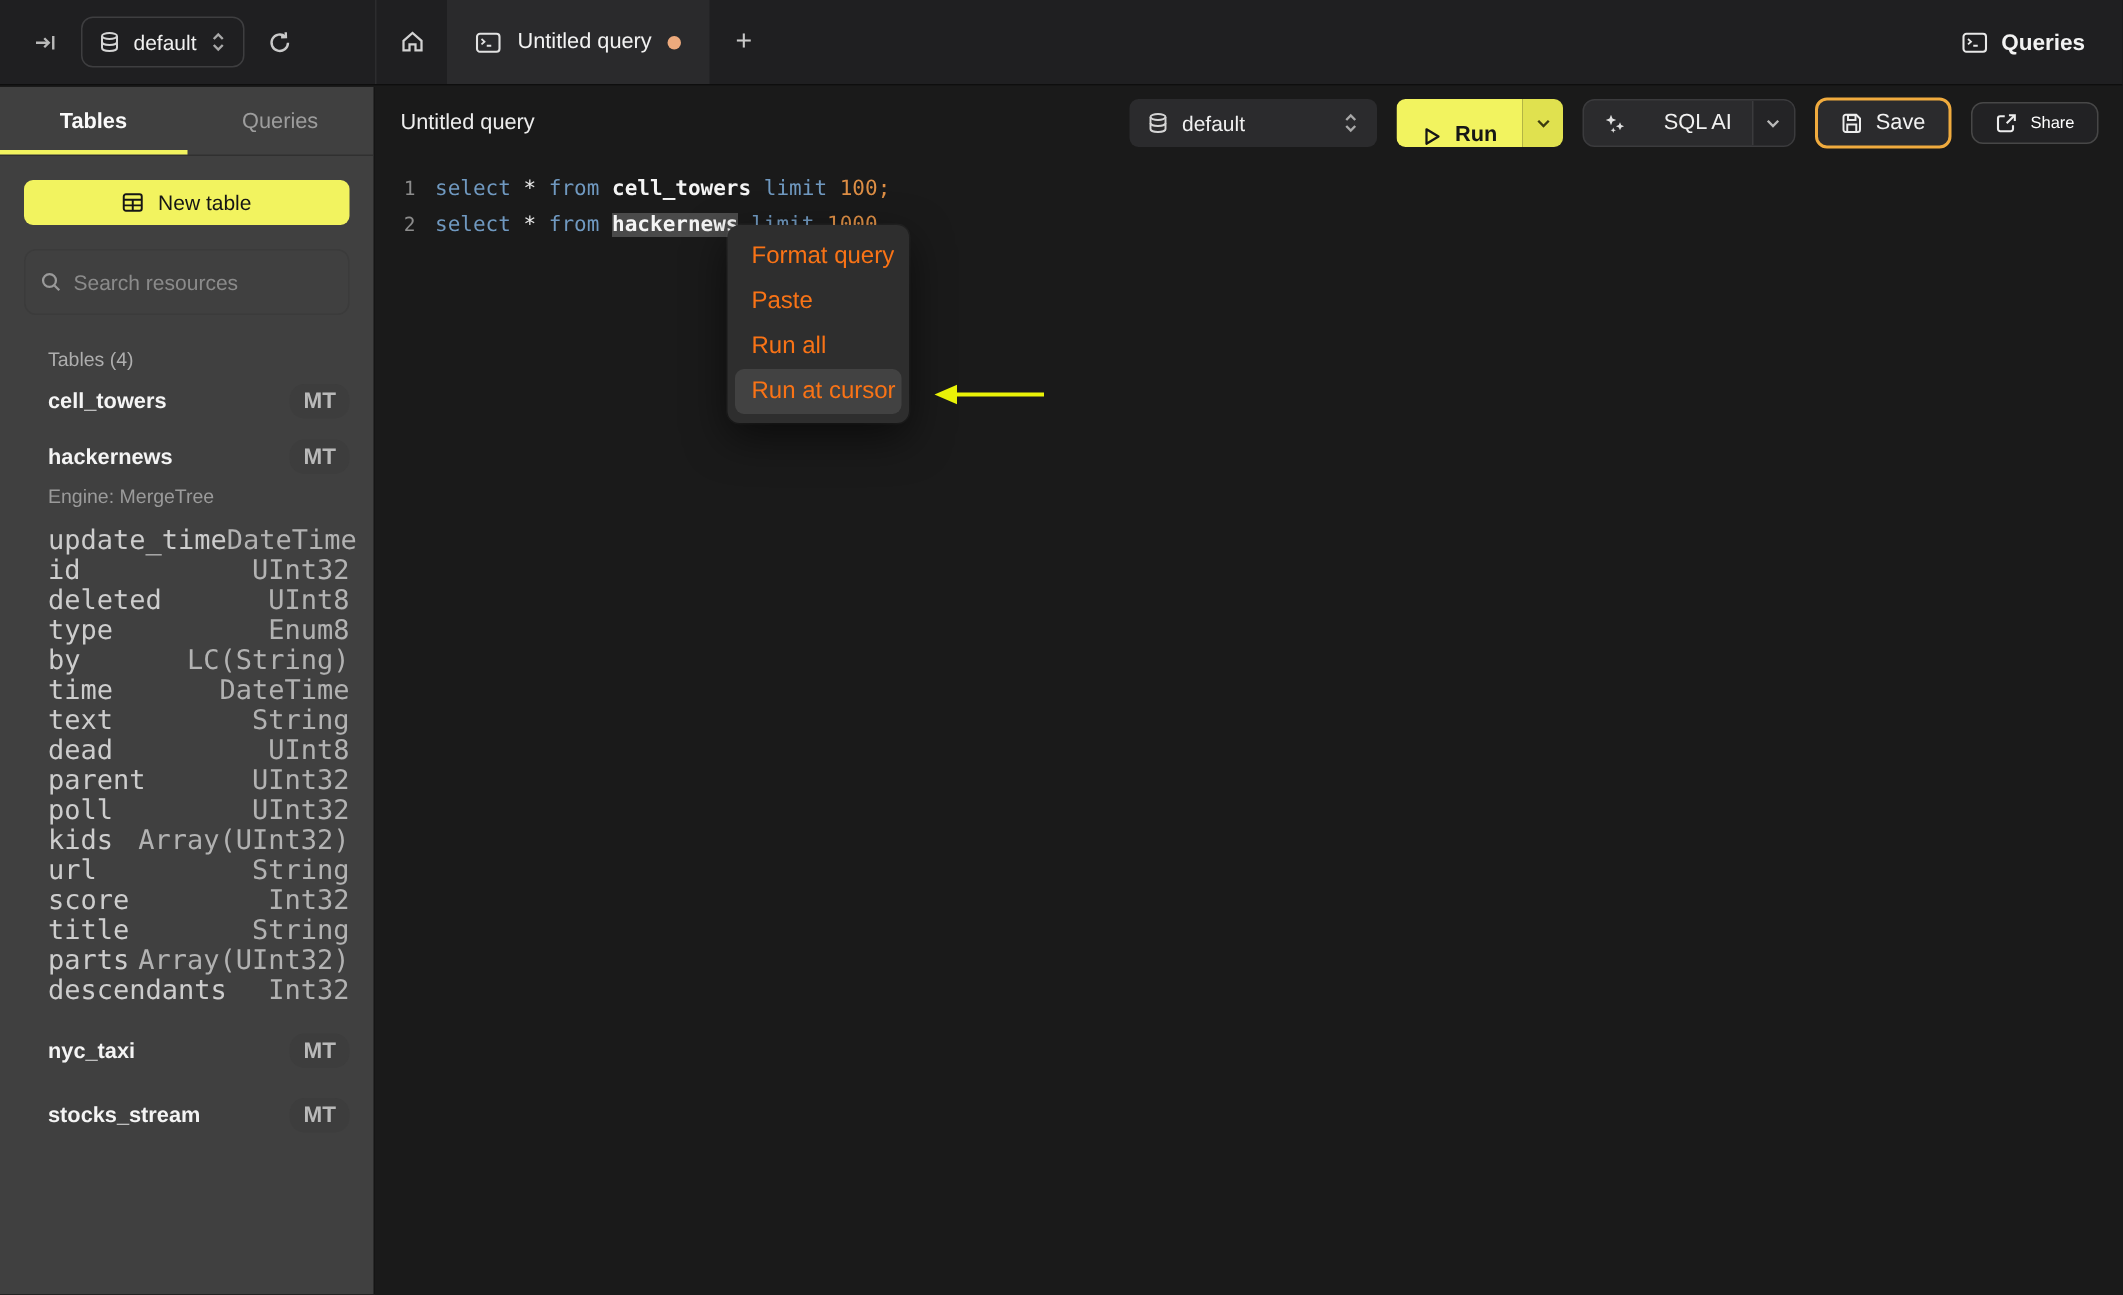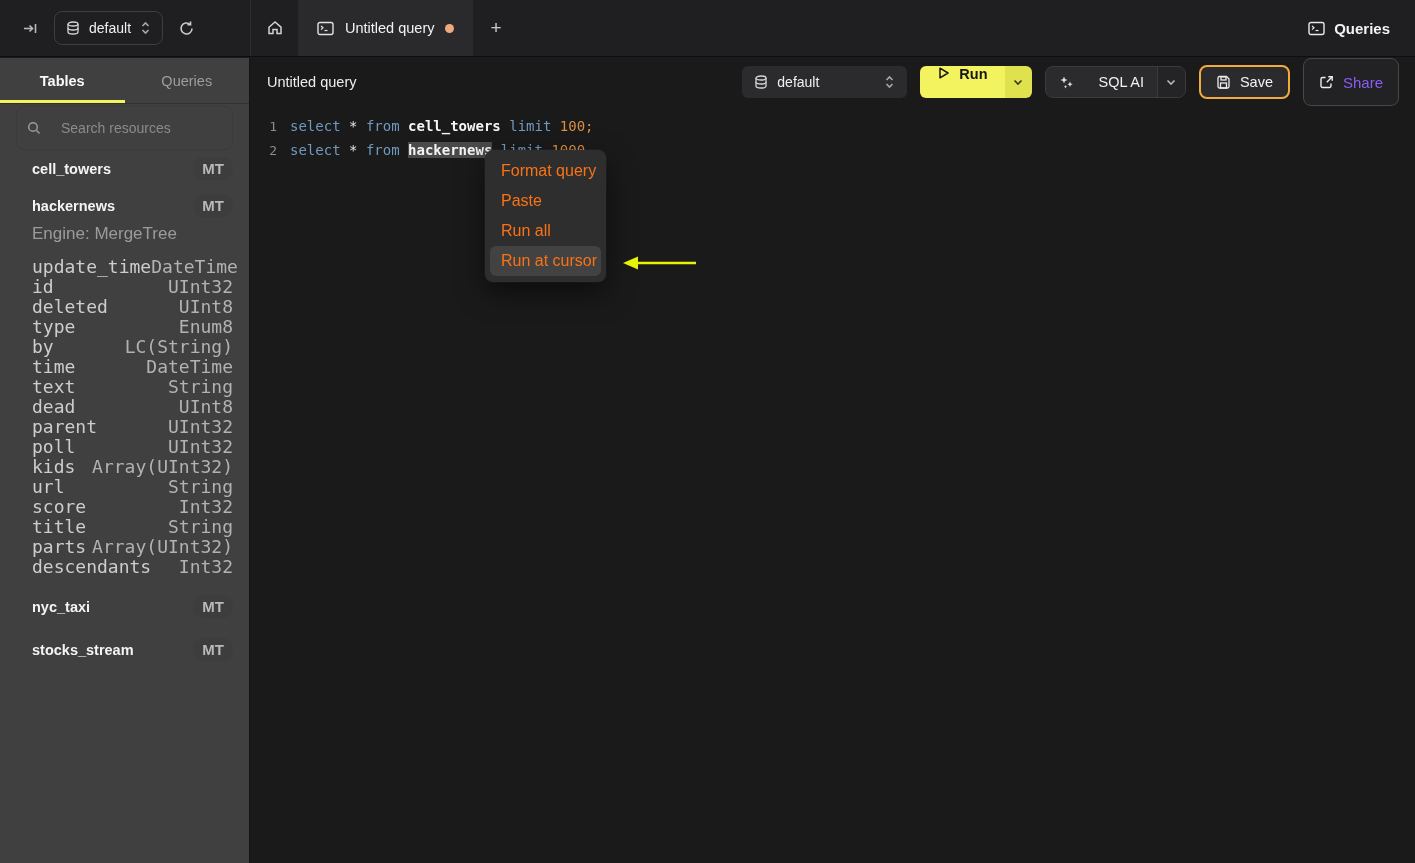--- a/index.html
+++ b/index.html
@@ -56,38 +56,38 @@
   }
   .sidebar-tab.active { color:#fafafa; font-weight:600; border-bottom-color:#f2f35f; }
   .new-table-btn {
     margin:16px; height:30px; background:#f2f35f; border:none; border-radius:6px;
     color:#151515; font-size:14px; font-weight:500; font-family:inherit;
     display:flex; align-items:center; justify-content:center; gap:9px; width:calc(100% - 32px);
     cursor:pointer;
   }
   .search-box {
     margin:2px 16px 0 16px; height:44px; border:1px solid #3b3b3b; border-radius:8px;
-    display:flex; align-items:center; gap:20px; padding:0 10px;
+    display:flex; align-items:center; gap:8px; padding:0 10px;
   }
   .search-box input {
     background:transparent; border:none; outline:none; color:#cfcfcf;
     font-size:14px; font-family:inherit; width:100%;
   }
   .search-box input::placeholder { color:#8b8b8b; }
   .section-label { padding:22px 16px 2px 32px; color:#aeaeae; font-size:13px; }
   .table-row {
     display:flex; align-items:center; justify-content:space-between;
     padding:7px 16px 7px 32px; cursor:pointer;
   }
   .table-name { color:#f4f4f4; font-size:14.5px; font-weight:600; }
   .mt-badge {
     background:#3d3d3d; color:#b9b9b9; font-size:15px; font-weight:600;
     padding:3px 9px; border-radius:10px;
   }
-  .engine-label { padding:0 16px 6px 32px; color:#9b9b9b; font-size:17px; }
+  .engine-label { padding:0 16px 6px 32px; color:#9b9b9b; font-size:13px; }
   .columns-list {
     padding:7px 16px 8px 32px;
     font-family:"DejaVu Sans Mono", monospace; font-size:18px; line-height:20px;
   }
   .col-row { display:flex; justify-content:space-between; }
   .col-name { color:#cdcdcd; }
   .col-type { color:#b2b2b2; }
   .bottom-tables .table-row { padding-top:10px; padding-bottom:10px; }
 
   
@@ -95,39 +95,39 @@
   .toolbar { height:48px; display:flex; align-items:center; padding:0 16px; }
   .toolbar-title { color:#ededed; font-size:14.5px; }
   .toolbar-controls { margin-left:auto; display:flex; align-items:center; gap:13px; }
   .tb-db-select {
     display:flex; align-items:center; gap:9px; height:32px; padding:0 12px;
     background:#2b2b2d; border-radius:6px; min-width:165px; cursor:pointer; color:#f0f0f0;
   }
   .tb-db-select .updown { margin-left:auto; }
   .run-btn { display:flex; height:32px; border-radius:6px; overflow:hidden; cursor:pointer; }
   .run-main {
-    display:flex; align-items:flex-start; gap:9px; padding:0 17px;
+    display:flex; align-items:flex-end; gap:9px; padding:0 17px;
     background:#f2f35f; color:#161616; font-size:14.5px; font-weight:600;
   }
   .run-caret { width:27px; background:#e0e14f; display:flex; align-items:center; justify-content:center; color:#3c3c10; }
   .sqlai-btn {
     display:flex; height:32px; border:1px solid #3b3b3d; border-radius:8px; overflow:hidden;
     background:#2b2b2d; cursor:pointer;
   }
   .sqlai-main { display:flex; align-items:center; gap:25px; padding:0 13px; color:#f0f0f0; font-size:14.5px; }
   .sqlai-caret { width:28px; background:#242426; display:flex; align-items:center; justify-content:center; color:#b9b9b9; border-left:1px solid #3b3b3d; }
   .save-btn {
     display:flex; align-items:center; gap:9px; height:34px; padding:0 15px;
     background:#2b2b2d; border:2px solid #f0ab3e; border-radius:8px;
     color:#f2f2f2; font-size:14.5px; font-weight:500; font-family:inherit; cursor:pointer;
   }
   .share-btn {
-    display:flex; align-items:center; gap:9px; height:48px; padding:0 15px;
+    display:flex; align-items:center; gap:9px; height:28px; padding:0 15px;
     background:#222224; border:1px solid #474747; border-radius:8px;
-    color:#8b5cf6; font-size:15px; font-weight:500; font-family:inherit; cursor:pointer;
+    color:#ffffff; font-size:11px; font-weight:500; font-family:inherit; cursor:pointer;
   }
 
   
   .editor { padding:8px 0 0 10px; font-family:"DejaVu Sans Mono", monospace; font-size:14px; }
   .code-line { display:flex; align-items:center; height:24px; cursor:text; }
   .line-num { width:16px; text-align:right; color:#8c8c8c; font-size:13px; flex:0 0 16px; }
   .line-code { margin-left:13px; white-space:pre; }
   .tok-kw { color:#7099c0; }
   .tok-plain { color:#e8e8e8; }
   .tok-table { color:#f4f4f4; font-weight:700; }
@@ -219,31 +219,43 @@
     </div>
   </div>
 </div>
 
 <div class="sidebar">
   <div class="sidebar-tabs">
     <div class="sidebar-tab active">Tables</div>
     <div class="sidebar-tab">Queries</div>
   </div>
 
+  <button class="new-table-btn">
+    <span>
+      <svg width="15" height="14" viewBox="0 0 15 14" fill="none" stroke="#161616" stroke-width="1.3">
+        <rect x="1.5" y="1.5" width="12" height="11" rx="1.5"></rect>
+          <line x1="1.5" y1="5.2" x2="13.5" y2="5.2"></line>
+          <line x1="1.5" y1="8.9" x2="13.5" y2="8.9"></line>
+          <line x1="7.5" y1="5.2" x2="7.5" y2="12.5"></line>
+      </svg>
+    </span>
+    <span>New table</span>
+  </button>
 
   <div class="search-box">
     <span>
       <svg width="14" height="14" viewBox="0 0 14 14" fill="none" stroke="#9a9a9a" stroke-width="1.5">
         <circle cx="6" cy="6" r="4.3"></circle>
           <line x1="9.3" y1="9.3" x2="12.5" y2="12.5"></line>
       </svg>
     </span>
     <input type="text" placeholder="Search resources" style="">
   </div>
 
+  <div class="section-label">Tables (4)</div>
 
   <div class="table-row">
     <span class="table-name">cell_towers</span>
     <span class="mt-badge">MT</span>
   </div>
 
   <div class="table-row">
     <span class="table-name">hackernews</span>
     <span class="mt-badge">MT</span>
   </div>

